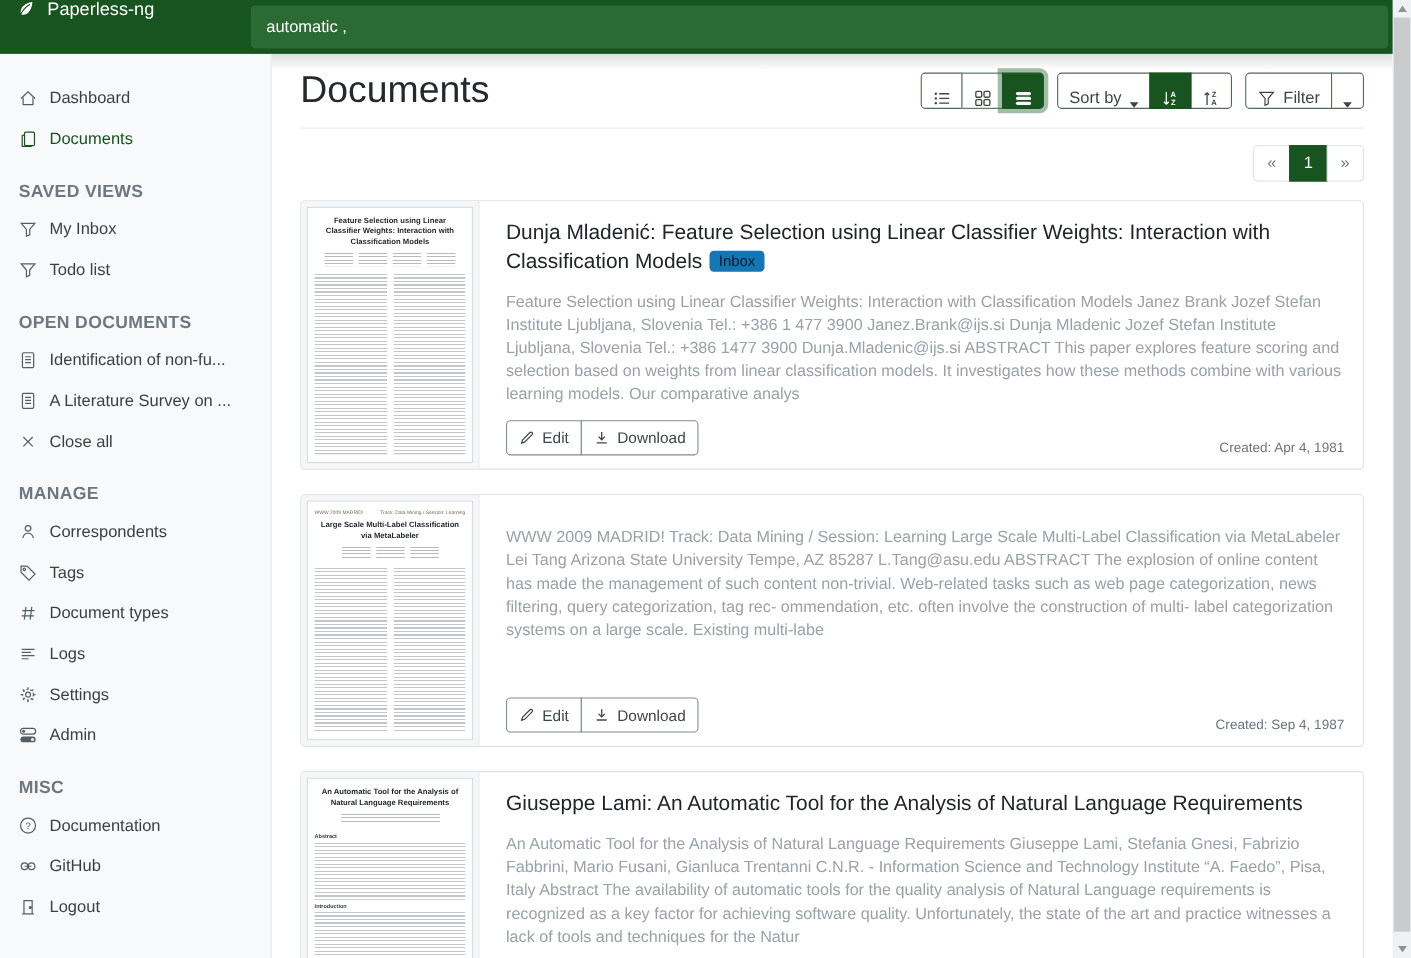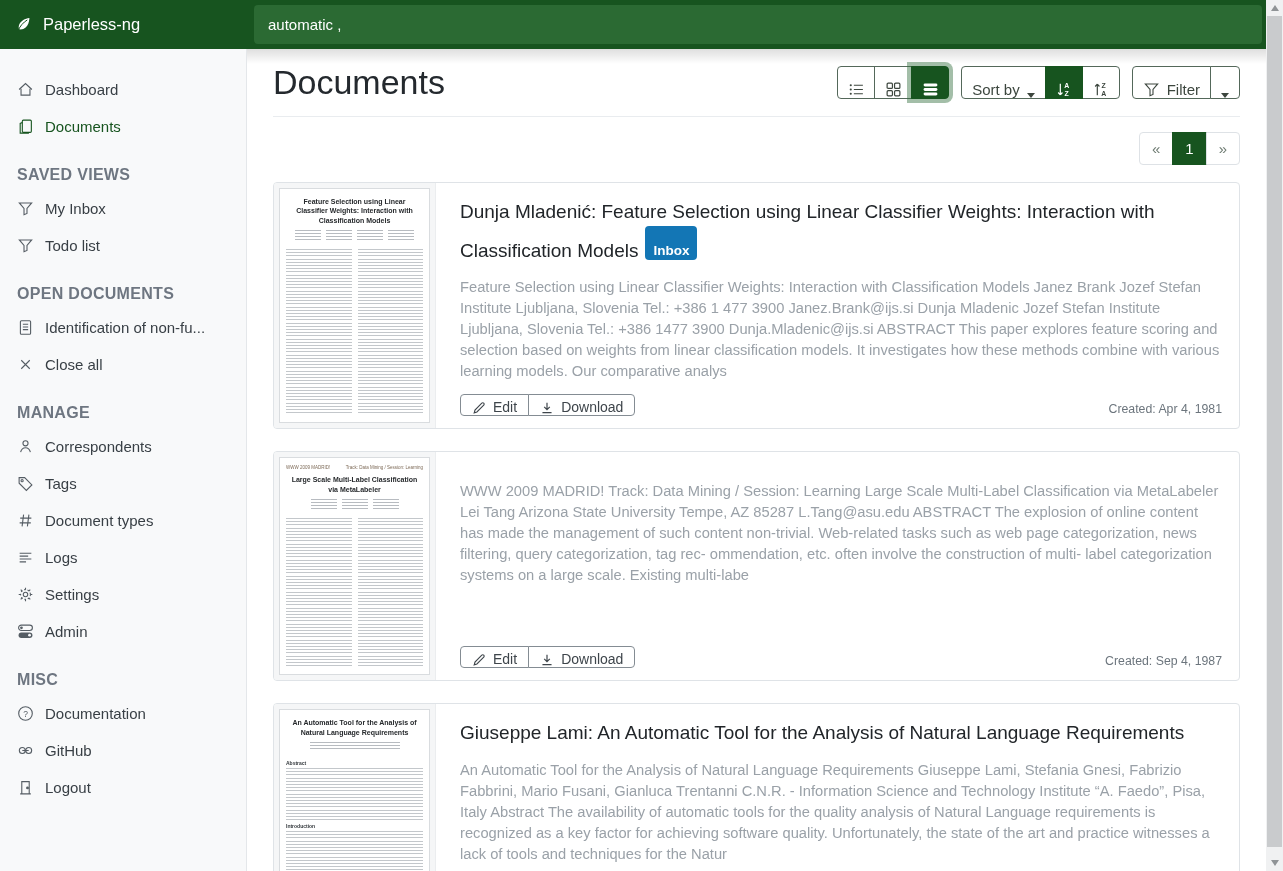--- a/index.html
+++ b/index.html
@@ -2,21 +2,21 @@
 <html><head>
 <meta charset="utf-8">
 <style>
   * { margin:0; padding:0; box-sizing:border-box; }
   html,body { width:1283px; height:871px; overflow:hidden; background:#fff;
     font-family:"Liberation Sans", sans-serif; }
   .app { width:100%; height:100%; display:flex; flex-direction:column; position:relative; }
 
   
   .navbar { height:49px; background:#17541f; display:flex; align-items:stretch; flex-shrink:0; padding-right:17px; }
-  .brand { width:254px; flex-shrink:0; display:flex; align-items:center; gap:11px; padding-left:15px; }
+  .brand { width:228px; flex-shrink:0; display:flex; align-items:flex-start; gap:11px; padding-left:15px; }
   .brand-name { color:#fff; font-size:16.5px; }
   .search-input { flex:1; margin:5px 4px 5px 0; background:#2b6a33; border:none; border-radius:4px;
     color:#fff; font-size:15px; padding:0 14px; font-family:"Liberation Sans", sans-serif; outline:none; }
 
   
   .body-row { flex:1; display:flex; overflow:hidden; padding-right:17px; }
   .sidebar { width:247px; flex-shrink:0; background:#f8f9fa; border-right:1px solid #e4e7ea;
     padding-top:22px; overflow:hidden; }
   .main { flex:1; position:relative; overflow:hidden; padding:0 26px; }
   .main::before { content:""; position:absolute; top:0; left:0; right:0; height:15px;
@@ -67,29 +67,29 @@
   .ps-authors { display:flex; gap:5px; justify-content:center; margin:1px 2px 7px; }
   .ps-au { width:26px; height:12px; background:repeating-linear-gradient(to bottom,#b7bbc0 0 1px,transparent 1px 3px); }
   .ps-cols { flex:1; display:flex; gap:6px; }
   .ps-col { flex:1; background:repeating-linear-gradient(to bottom,#c3c7cb 0 1px,transparent 1px 3.2px); }
   .ps-sec { font-size:5px; font-weight:700; color:#33383c; margin:3px 0 2px; }
   .ps-block { height:52px; background:repeating-linear-gradient(to bottom,#c3c7cb 0 1px,transparent 1px 3.2px); }
   .ps-block.tall { flex:1; }
 
   .card-content { flex:1; padding:16px 17px 12px 24px; display:flex; flex-direction:column; min-width:0; }
   .doc-title { font-size:19px; color:#212529; line-height:1.4; cursor:pointer; }
-  .badge { display:inline-block; font-size:13.5px; font-weight:700; color:#ffffff; border-radius:4px;
-    padding:18px 8px 3px; line-height:1; vertical-align:2px; }
+  .badge { display:inline-block; font-size:13.5px; font-weight:400; color:#0f172a; border-radius:4px;
+    padding:3px 8px 3px; line-height:1; vertical-align:2px; }
   .badge.inbox { background:#1376b5; margin-left:7px; }
   .badge.todo  { background:#dc3545; }
   .badge-line { margin-top:7px; }
   .excerpt { margin-top:13px; font-size:14.7px; line-height:21px; color:#9aa1a8; }
   .card-footer-row { margin-top:auto; padding-top:12px; display:flex; justify-content:space-between; align-items:flex-end; }
-  .sbtn { height:22px; background:#fff; border:1px solid #848c93; color:#3e454b; font-size:14px;
-    display:flex; align-items:flex-end; gap:7px; padding:0 11px; cursor:pointer; margin-left:-1px; }
+  .sbtn { height:32px; background:#fff; border:1px solid #848c93; color:#3e454b; font-size:14px;
+    display:flex; align-items:center; gap:7px; padding:0 11px; cursor:pointer; margin-left:-1px; }
   .sbtn:first-child { border-radius:4px 0 0 4px; margin-left:0; }
   .sbtn:last-child { border-radius:0 4px 4px 0; }
   .sbtn .icon { width:14px; height:14px; }
   .created { font-size:12.3px; color:#6c757d;margin-left:12px; }
 
   
   .scrollbar { position:absolute; right:0; top:0; width:17px; height:100%; background:#f0f1f2; z-index:10; }
   .sb-arrow { position:absolute; left:0; width:17px; height:16px; display:flex; align-items:center; justify-content:center; }
   .sb-arrow.up { top:0; }
   .sb-arrow.down { bottom:0; }
@@ -145,20 +145,27 @@
         <span>Todo list</span>
       </a>
 
       <div class="section-label">Open documents</div>
       <a class="nav-item">
         <svg class="icon" viewBox="0 0 16 16" fill="none" stroke="currentColor" stroke-width="1.1">
           <rect x="3.2" y="1.6" width="9.6" height="12.8" rx="1"></rect>
             <path d="M5.5 5h5M5.5 7.5h5M5.5 10h5"></path>
         </svg>
         <span>Identification of non-fu...</span>
+      </a>
+      <a class="nav-item">
+        <svg class="icon" viewBox="0 0 16 16" fill="none" stroke="currentColor" stroke-width="1.1">
+          <rect x="3.2" y="1.6" width="9.6" height="12.8" rx="1"></rect>
+            <path d="M5.5 5h5M5.5 7.5h5M5.5 10h5"></path>
+        </svg>
+        <span>A Literature Survey on ...</span>
       </a>
       <a class="nav-item">
         <svg class="icon" viewBox="0 0 16 16" fill="none" stroke="currentColor" stroke-width="1.1">
           <path d="M4 4l8 8M12 4l-8 8"></path>
         </svg>
         <span>Close all</span>
       </a>
 
       <div class="section-label">Manage</div>
       <a class="nav-item">

